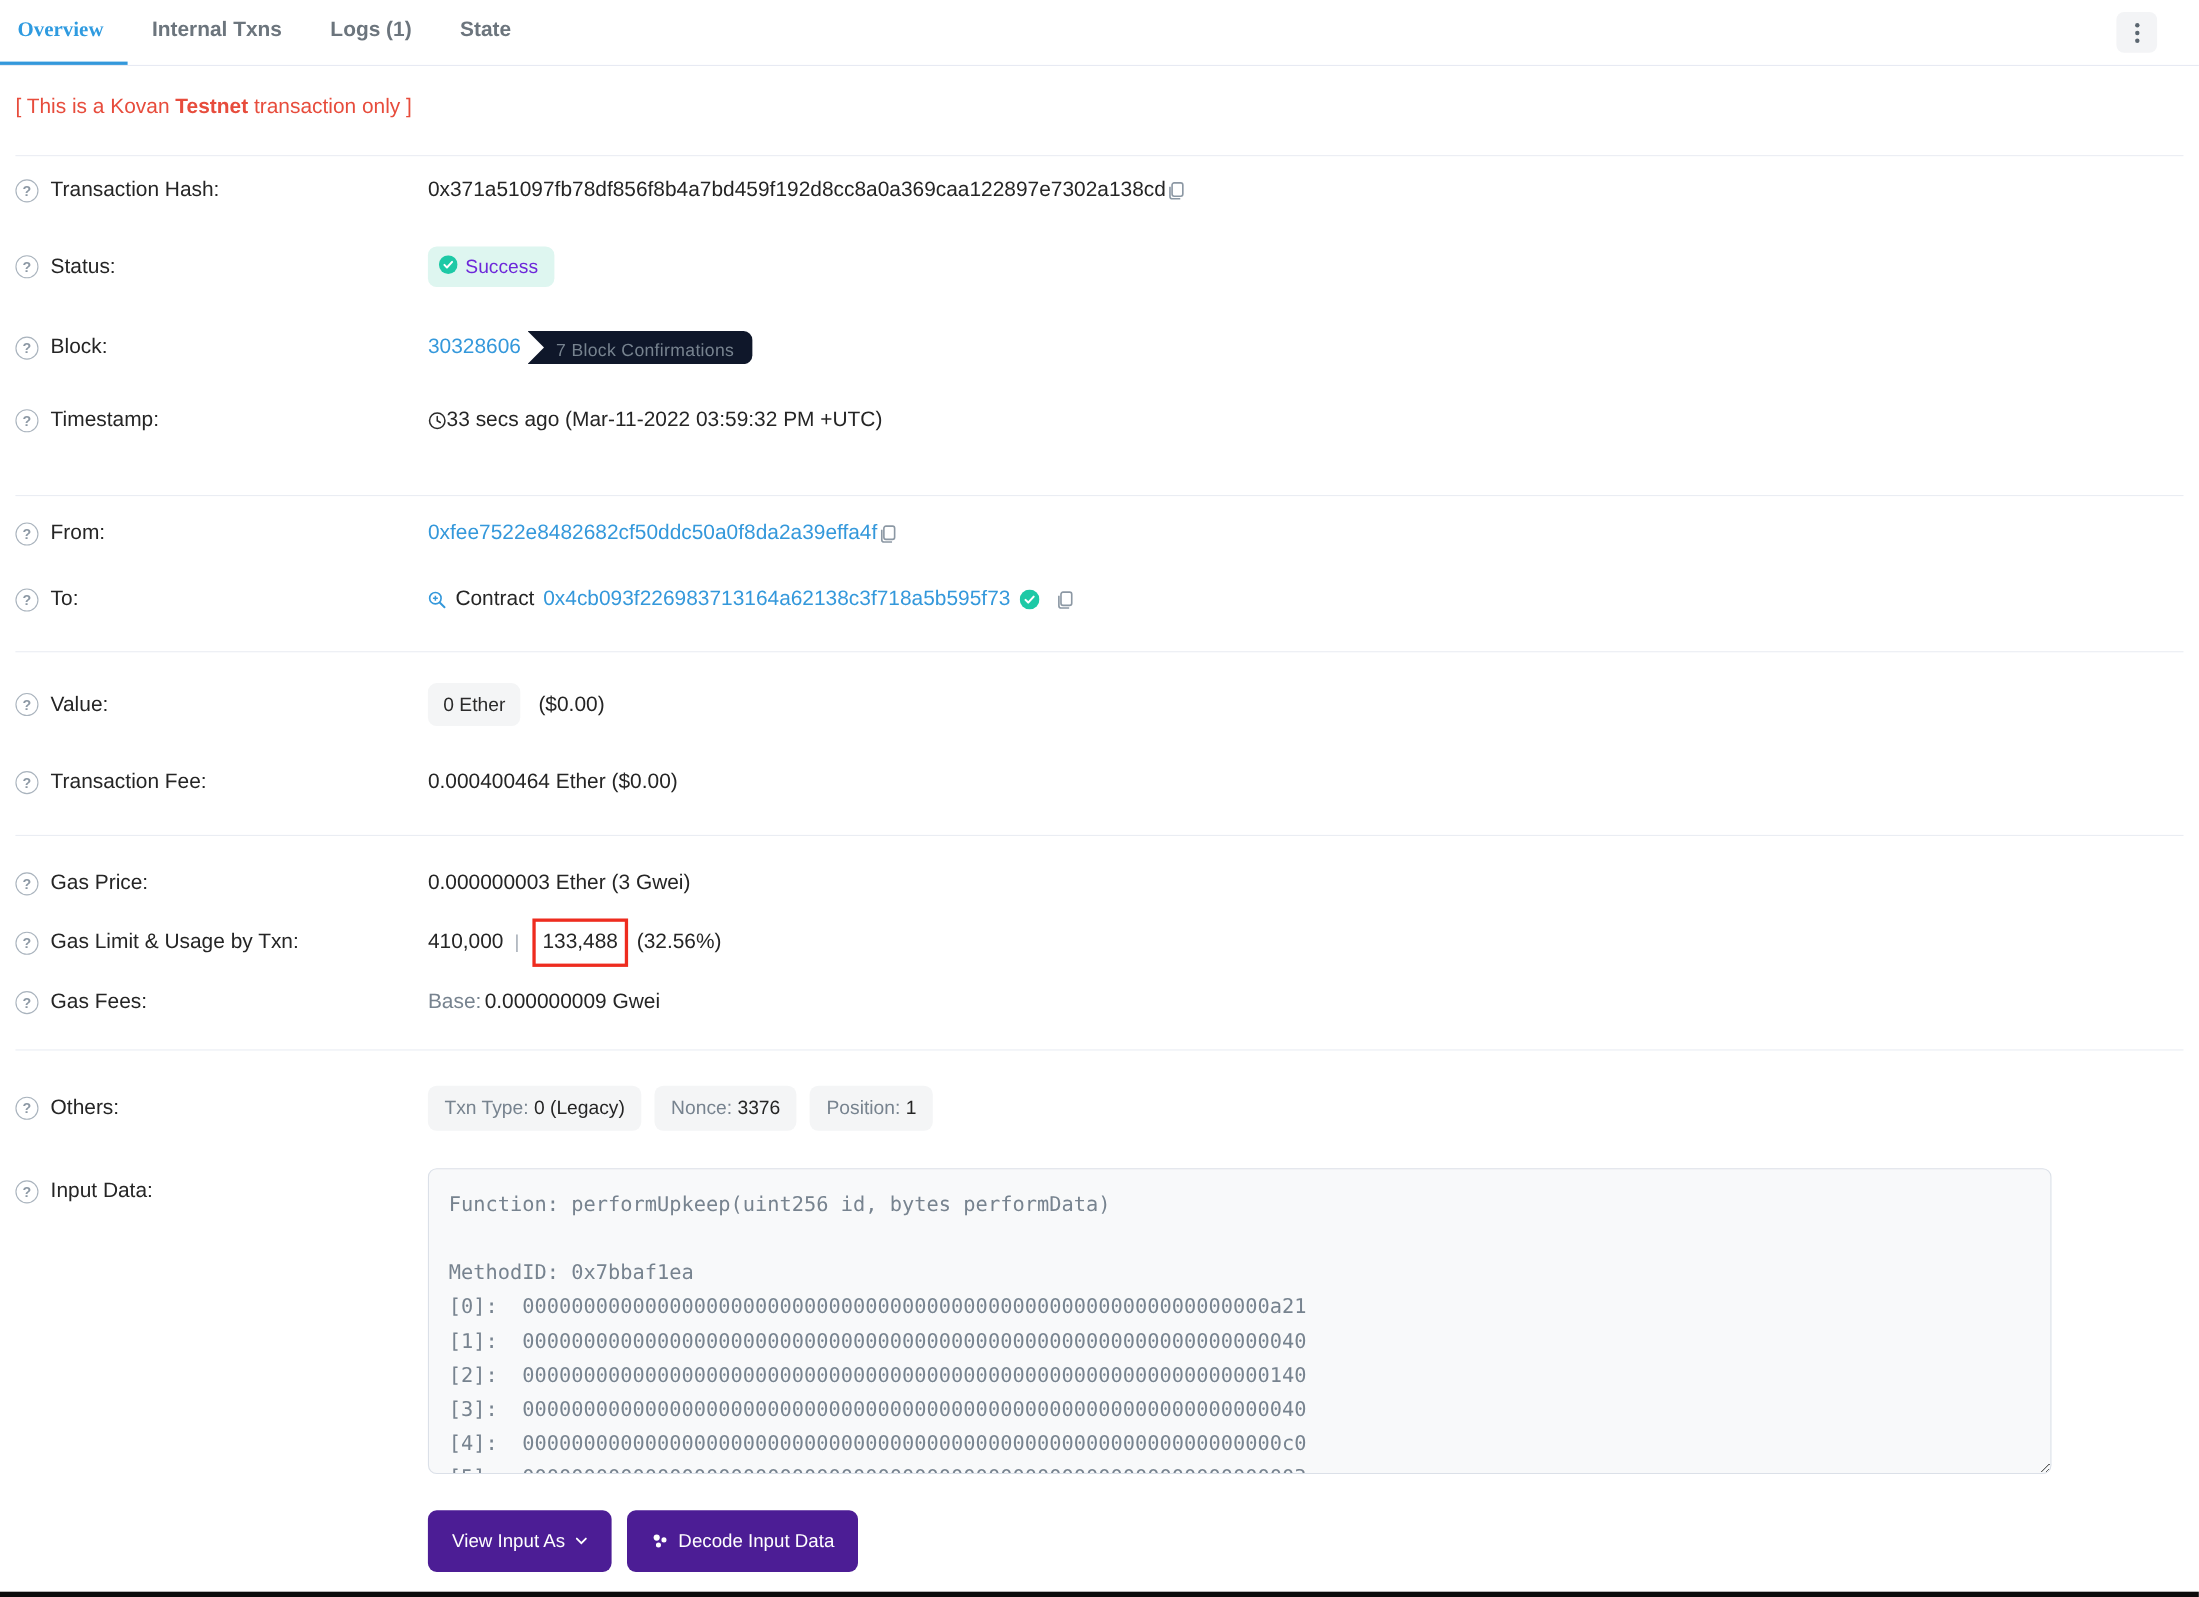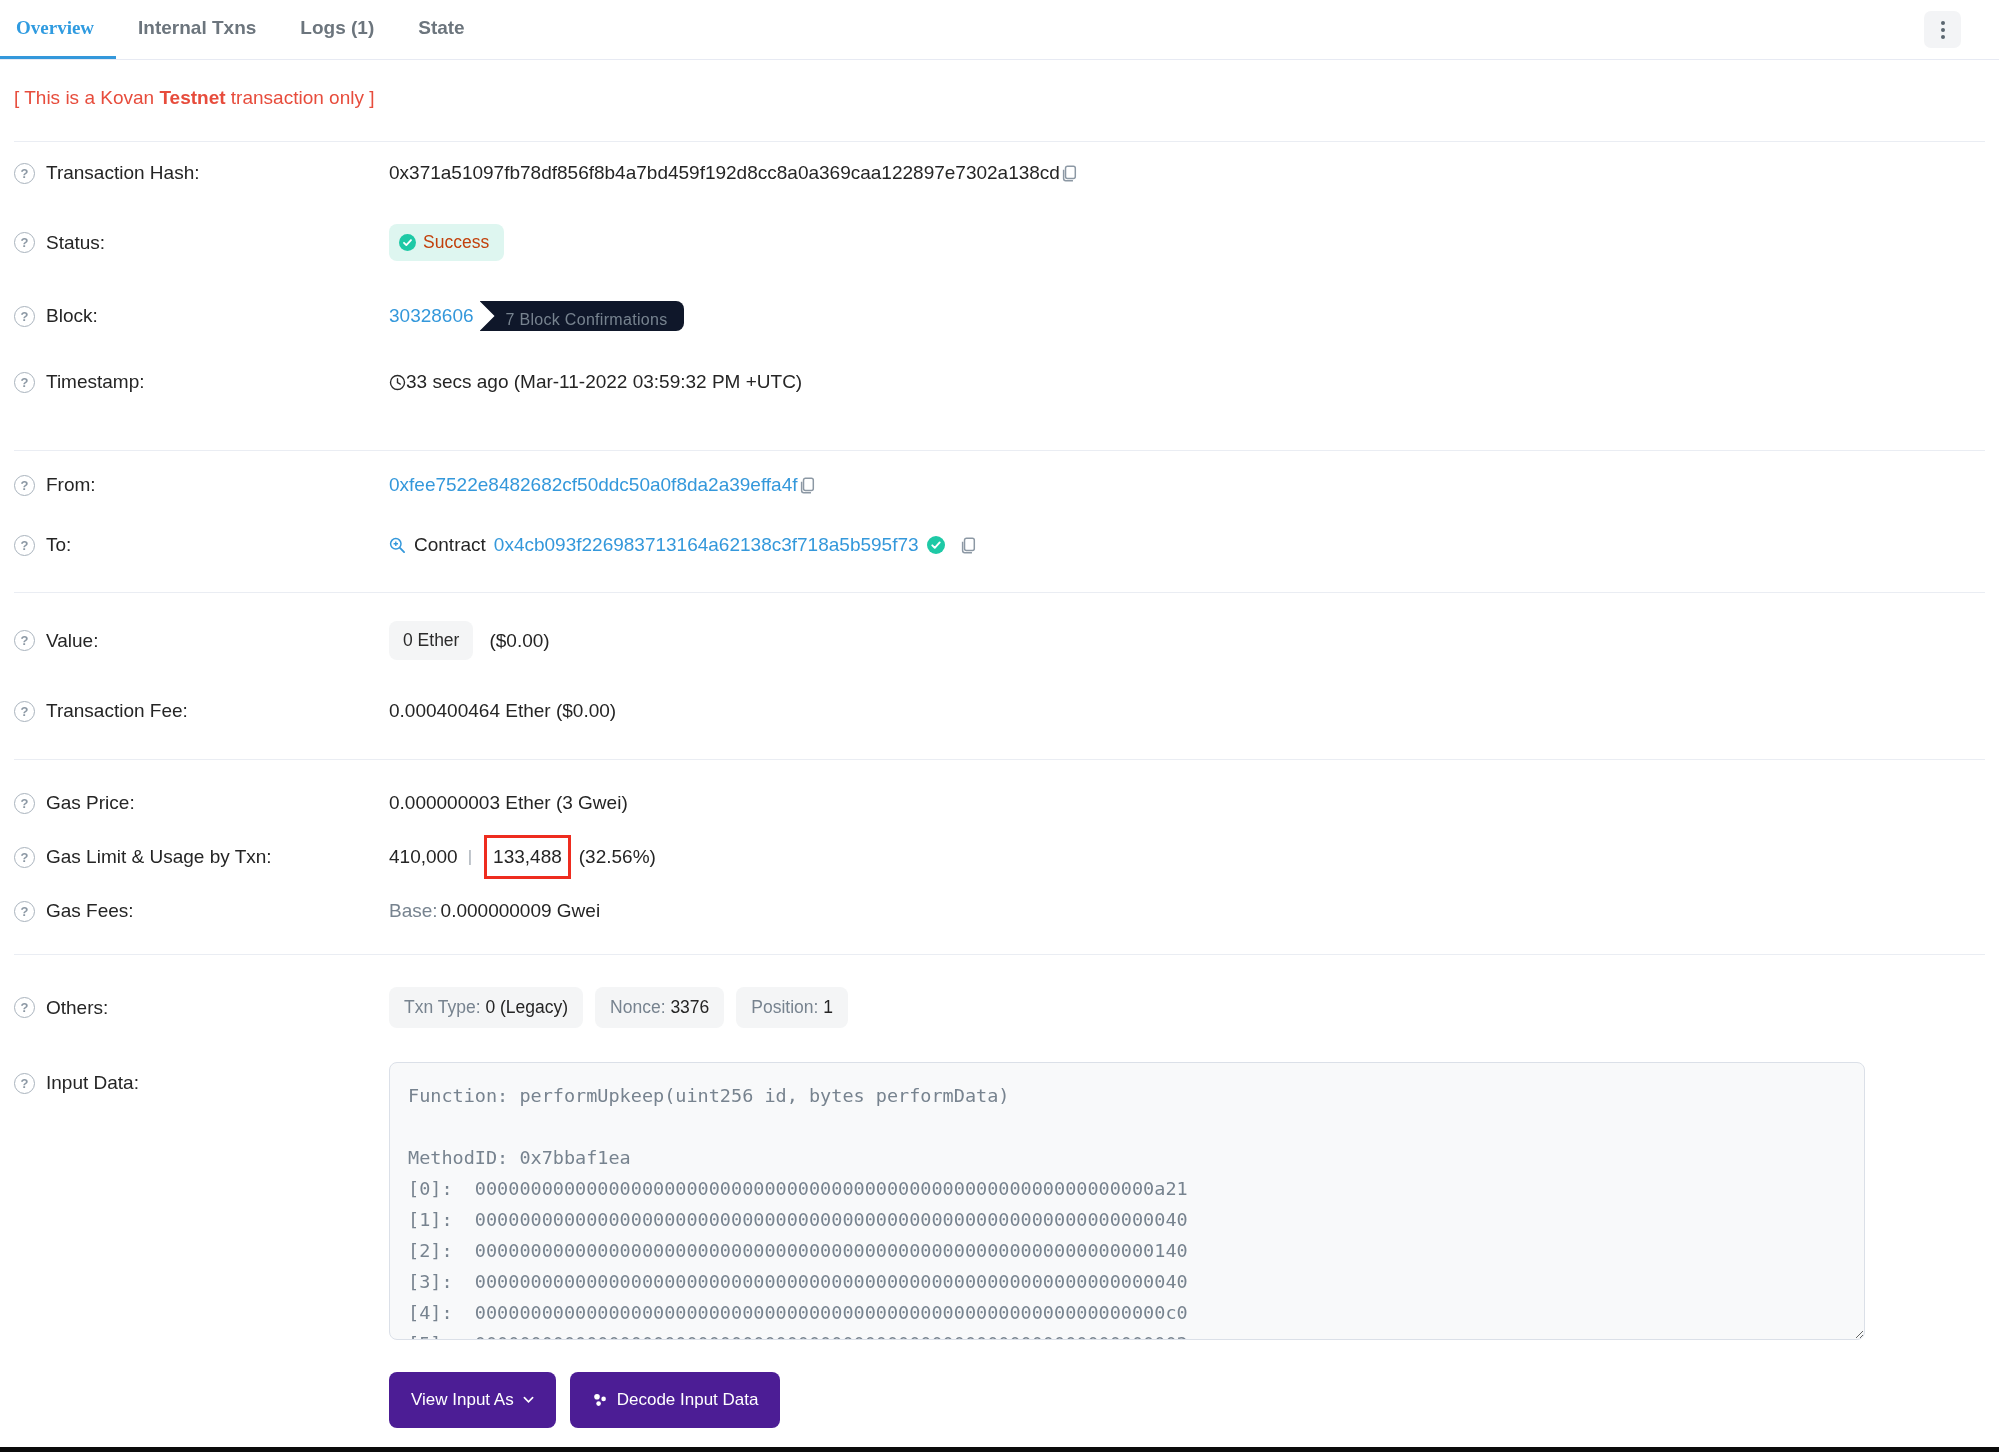--- a/index.html
+++ b/index.html
@@ -34,21 +34,21 @@
   .row-value { flex:1 1 auto; display:flex; align-items:center; gap:0; min-width:0; }
 
   .qicon { width:21px; height:21px; flex:0 0 21px; border:1px solid #a9b3bd; border-radius:50%;
     color:#8c98a4; font-size:13px; font-weight:700; display:flex; align-items:center; justify-content:center; }
 
   a.link { color:#3498db; text-decoration:none; cursor:pointer; }
 
   .icon-btn { display:inline-flex; align-items:center; cursor:pointer; }
 
   
-  .badge-success { display:inline-flex; align-items:center; gap:7px; background:#def6f0; color:#c2410c;
+  .badge-success { display:inline-flex; gap:7px; background:#def6f0; color:#6d28d9;
     border-radius:8px; padding:8px 15px 8px 10px; font-size:17.5px; }
   .badge-confirm { background:#0f172a; color:#77838f; font-size:16px; padding:10px 17px 2px 26px;
     border-radius:0 8px 8px 0; clip-path:polygon(0 0, 15px 50%, 0 100%, 100% 100%, 100% 0); margin-left:6px; letter-spacing:.3px;text-align:center; }
   .badge-plain { background:#f4f5f6; border-radius:8px; padding:9px 14px; font-size:17.5px; color:#2b2b2b; }
   .badge-kv { background:#f4f5f6; border-radius:8px; padding:10px 15px; font-size:17.5px; margin-right:12px; }
   .badge-kv .k { color:#77838f; }
   .badge-kv .v { color:#252525; }
 
   .muted { color:#77838f; }
   .sep-bar { color:#a5adb6; padding:0 10px; font-size:17px; }

